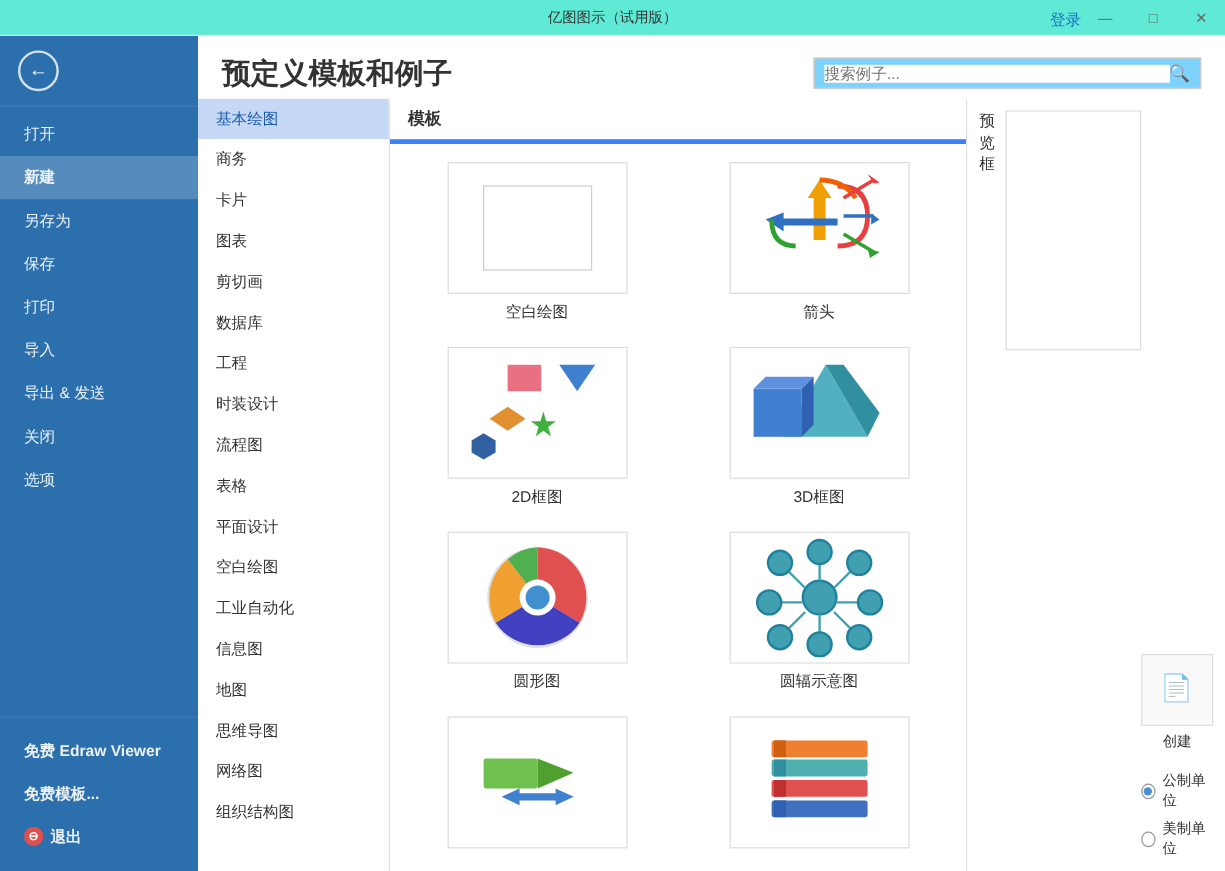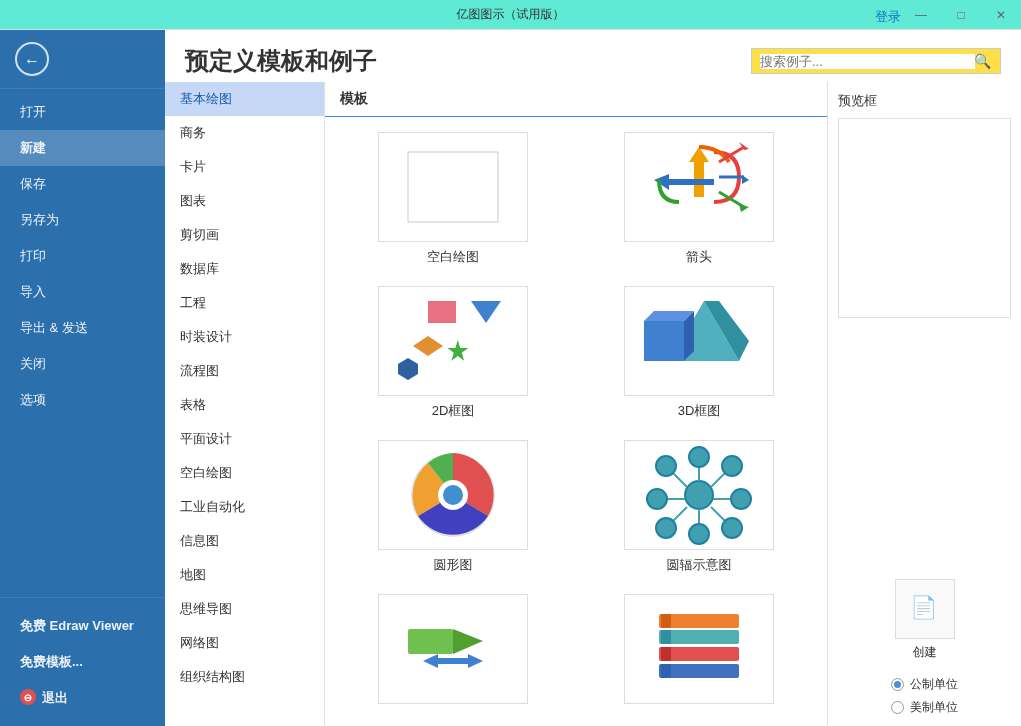--- a/index.html
+++ b/index.html
@@ -128,22 +128,22 @@
     .content-title {
       font-size: 24px;
       font-weight: bold;
       color: #333;
     }
     .search-box {
       display: flex;
       align-items: center;
       border: 1px solid #ccc;
       padding: 4px 8px;
-      width: 250px;
-      background: #fde047;
+      width: 323px;
+      background: #7dd3fc;
     }
     .search-input {
       border: none;
       outline: none;
       flex: 1;
       font-size: 13px;
       color: #999;
     }
     .search-icon { color: #666; font-size: 14px; }
 
@@ -177,21 +177,21 @@
       flex: 1;
       display: flex;
       flex-direction: column;
       overflow: hidden;
     }
     .templates-header {
       padding: 8px 15px;
       font-size: 14px;
       font-weight: bold;
       color: #333;
-      border-bottom: 1px solid #3b82f6;
+      border-bottom: 4px solid #3b82f6;
       flex-shrink: 0;
     }
     .templates-grid {
       flex: 1;
       overflow-y: scroll;
       padding: 15px;
       display: grid;
       grid-template-columns: repeat(2, 1fr);
       gap: 20px;
       align-content: start;
@@ -215,24 +215,24 @@
       justify-content: center;
       margin-bottom: 6px;
     }
     .template-name {
       font-size: 13px;
       color: #333;
     }
 
     
     .preview-panel {
-      width: 194px;
+      width: 216px;
       border-left: 1px solid #e0e0e0;
       display: flex;
-      flex-direction: column;
+      flex-direction: row;
       flex-shrink: 0;
       padding: 10px;
       background: #fff;
     }
     .preview-title {
       font-size: 13px;
       color: #333;
       margin-bottom: 8px;
       font-weight: normal;
     }
@@ -324,22 +324,22 @@
 
 <div class="main-layout">
 
   <div class="sidebar">
     <div class="sidebar-top">
       <div class="back-btn">←</div>
     </div>
     <div class="sidebar-menu">
       <div class="sidebar-item">打开</div>
       <div class="sidebar-item active">新建</div>
+      <div class="sidebar-item">另存为</div>
       <div class="sidebar-item">保存</div>
-      <div class="sidebar-item">另存为</div>
       <div class="sidebar-item">打印</div>
       <div class="sidebar-item">导入</div>
       <div class="sidebar-item">导出 &amp; 发送</div>
       <div class="sidebar-item">关闭</div>
       <div class="sidebar-item">选项</div>
     </div>
     <div class="sidebar-bottom">
       <div class="sidebar-bottom-item">
         <span>免费 Edraw Viewer</span>
       </div>

